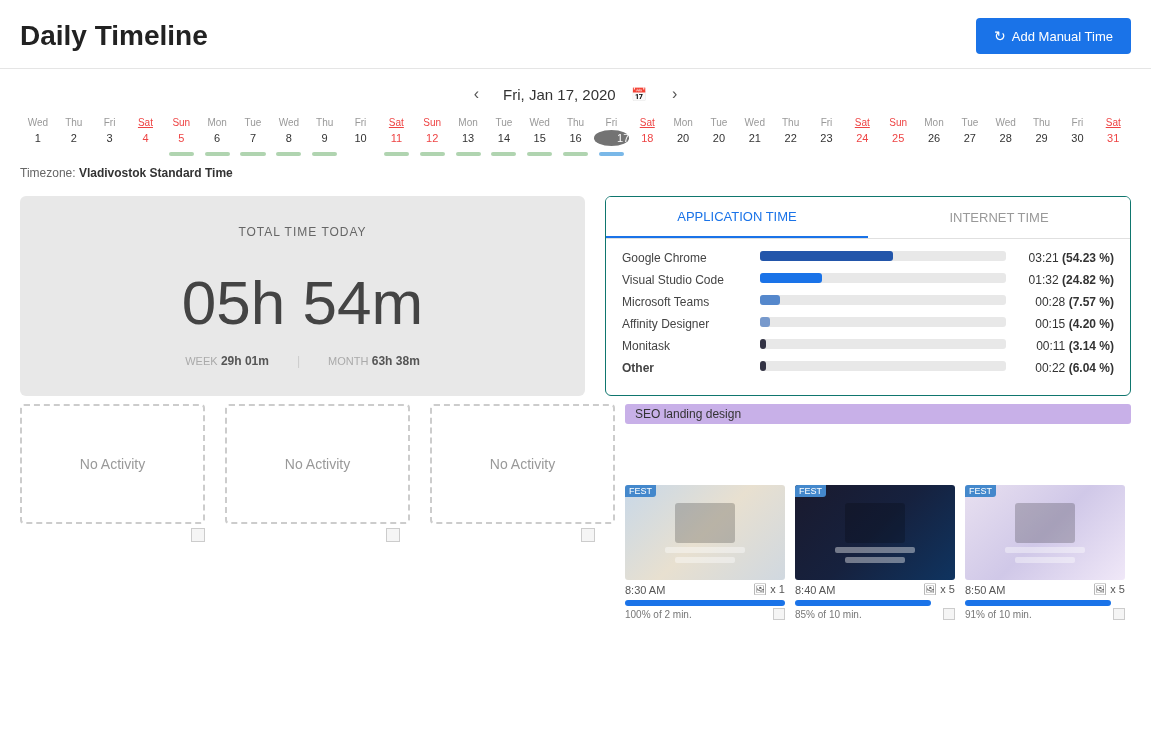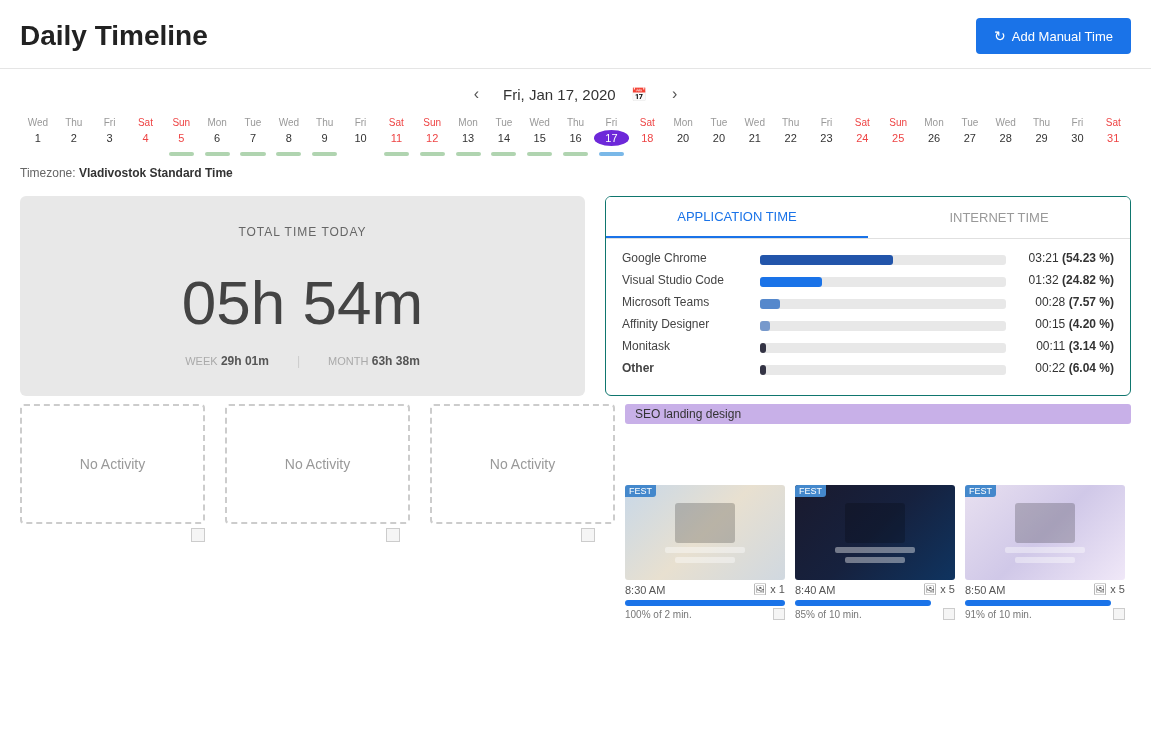--- a/index.html
+++ b/index.html
@@ -16,27 +16,27 @@
     
     .date-nav { display: flex; align-items: center; justify-content: center; gap: 16px; padding: 12px 0 8px 0; }
     .nav-arrow { background: none; border: none; font-size: 16px; cursor: pointer; color: #555; padding: 4px 8px; }
     .date-label { font-size: 15px; color: #333; }
     .calendar-icon { color: #666; cursor: pointer; }
 
     
     .cal-strip { padding: 0 20px; overflow: hidden; }
     .day-labels { display: flex; }
     .day-cell { flex: 1; text-align: center; font-size: 10px; color: #999; padding: 2px 0; min-width: 0; }
-    .day-cell.sat { color: #e44; }
+    .day-cell.sat { color: #e44; text-decoration: underline; }
     .day-cell.sun { color: #e44; }
     .day-nums { display: flex; }
     .day-num { flex: 1; text-align: center; font-size: 11px; padding: 2px 0; cursor: pointer; min-width: 0; color: #333; }
     .day-num.sat { color: #e44; }
     .day-num.sun { color: #e44; }
-    .day-num.today { background: #6d28d9; color: #fff; border-radius: 50%; }
+    .day-num.today { background: #737373; color: #fff; border-radius: 50%; text-align: right; }
     .activity-bars { display: flex; margin-top: 4px; }
     .act-bar-cell { flex: 1; height: 8px; min-width: 0; display: flex; align-items: center; justify-content: center; }
     .act-bar { height: 4px; background: #b0d4b0; border-radius: 2px; width: 70%; }
     .act-bar.empty { background: transparent; }
     .act-bar.blue { background: #7ab8e8; }
 
     
     .timezone { padding: 8px 20px; font-size: 12px; color: #666; }
     .timezone strong { color: #333; }
 
@@ -52,21 +52,21 @@
     .week-month .value { color: #555; font-weight: 600; font-size: 12px; }
     .divider-vert { color: #ccc; margin: 0 4px; }
 
     
     .time-panel { flex: 1; border: 1px solid #0f766e; border-radius: 6px; overflow: hidden; }
     .tabs { display: flex; border-bottom: 1px solid #e0e0e0; }
     .tab { flex: 1; text-align: center; padding: 12px; font-size: 13px; cursor: pointer; background: #fff; border: none; }
     .tab.active { color: #1a73e8; border-bottom: 2px solid #1a73e8; }
     .tab.inactive { color: #999; }
     .app-list { padding: 12px 16px; }
-    .app-row { display: flex; align-items: flex-end; margin-bottom: 8px; gap: 8px; }
+    .app-row { display: flex; align-items: flex-start; margin-bottom: 8px; gap: 8px; }
     .app-name { width: 130px; font-size: 12px; color: #444; flex-shrink: 0; }
     .app-name.bold { font-weight: 700; }
     .bar-track { flex: 1; height: 10px; background: #e8e8e8; border-radius: 3px; position: relative; }
     .bar-fill { height: 100%; border-radius: 3px; background: #1a73e8; }
     .bar-fill.dark { background: #2255aa; }
     .bar-fill.med { background: #5588cc; }
     .bar-fill.sm { background: #7799cc; }
     .bar-fill.xs { background: #334; width: 6px !important; }
     .app-time { font-size: 12px; color: #333; white-space: nowrap; flex-shrink: 0; min-width: 100px; text-align: right; }
     .app-time strong { color: #333; }

